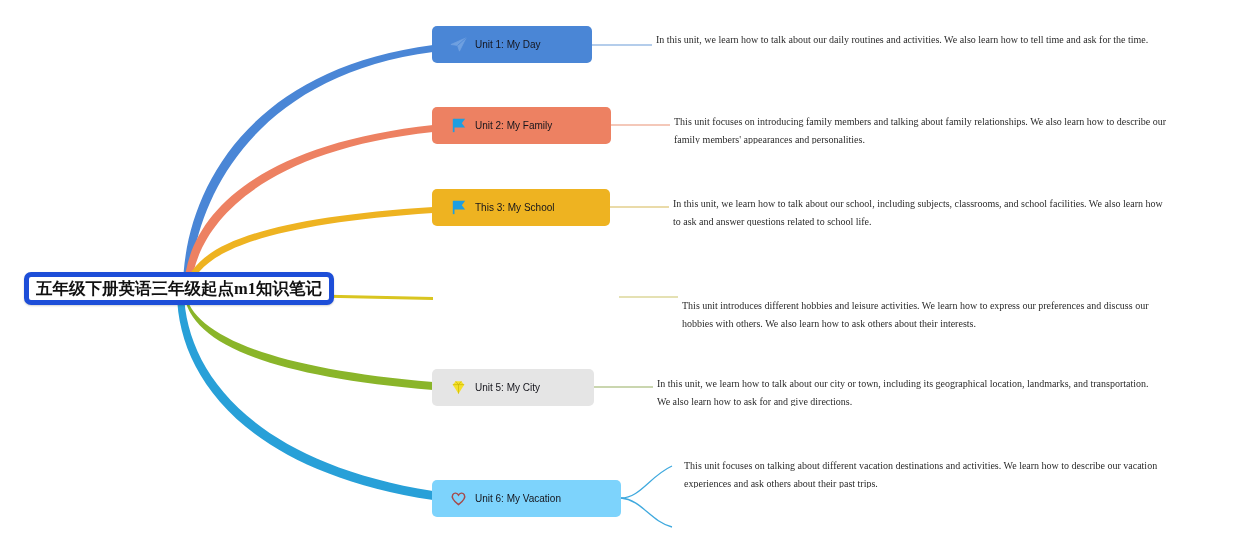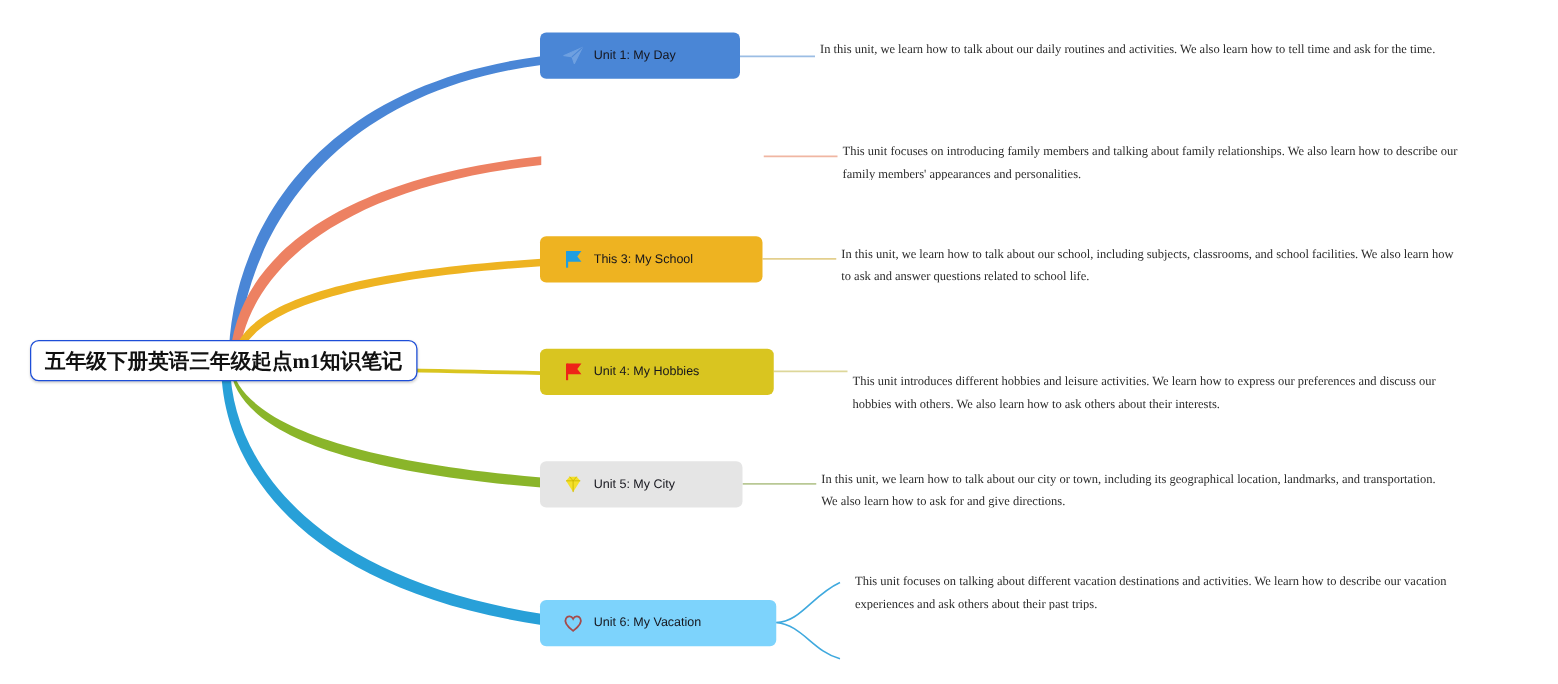--- a/index.html
+++ b/index.html
@@ -23,21 +23,21 @@
   }
   
   .central-node {
     position: absolute;
     left: 24px;
     top: 272px;
     width: 310px;
     height: 33px;
     box-sizing: border-box;
     background: #ffffff;
-    border: 1px solid #1d4ed8;
+    border: 5px solid #1d4ed8;
     border-radius: 7px;
     box-shadow: 0 1px 2px rgba(0,0,0,0.18);
     display: flex;
     align-items: center;
     justify-content: center;
     z-index: 20;
   }
   .central-label {
     font-family: "Liberation Serif", serif;
     font-weight: bold;
@@ -121,42 +121,42 @@
     <span class="unit-icon">
       <svg viewBox="0 0 20 20" width="19" height="19">
         <path d="M2 10 L18 3 L11 17 L9 11 Z" fill="#6fa0e0" stroke="#6fa0e0" stroke-width="0.8" stroke-linejoin="round"></path>
         <path d="M9 11 L18 3" fill="none" stroke="#4a86d6" stroke-width="0.9"></path>
       </svg>
     </span>
     <span class="unit-label">Unit 1: My Day</span>
   </div>
   <div class="desc" style="left:656px; top:31px; width:500px; height:38px;">In this unit, we learn how to talk about our daily routines and activities. We also learn how to tell time and ask for the time.</div>
 
+  <div class="unit-node" style="left:432px; top:107px; width:179px; background:#ed8162;">
+    <span class="unit-icon">
+      <svg viewBox="0 0 20 20" width="19" height="19">
+        <path d="M5 3 L17 3 L13.5 7.5 L17 12 L5 12 Z" fill="#1f9ee0"></path>
+        <rect x="4" y="3" width="1.8" height="14" fill="#1f9ee0"></rect>
+      </svg>
+    </span>
+    <span class="unit-label">Unit 2: My Family</span>
+  </div>
   <div class="desc" style="left:674px; top:113px; width:500px; height:31px;">This unit focuses on introducing family members and talking about family relationships. We also learn how to describe our family members' appearances and personalities.</div>
 
   <div class="unit-node" style="left:432px; top:189px; width:178px; background:#eeb321;">
     <span class="unit-icon">
       <svg viewBox="0 0 20 20" width="19" height="19">
         <path d="M5 3 L17 3 L13.5 7.5 L17 12 L5 12 Z" fill="#1f9ee0"></path>
         <rect x="4" y="3" width="1.8" height="14" fill="#1f9ee0"></rect>
       </svg>
     </span>
     <span class="unit-label">This 3: My School</span>
   </div>
   <div class="desc" style="left:673px; top:195px; width:500px; height:31px;">In this unit, we learn how to talk about our school, including subjects, classrooms, and school facilities. We also learn how to ask and answer questions related to school life.</div>
 
-  <div class="unit-node" style="left:432px; top:279px; width:187px; background:#d9c520;">
-    <span class="unit-icon">
-      <svg viewBox="0 0 20 20" width="19" height="19">
-        <path d="M5 3 L17 3 L13.5 7.5 L17 12 L5 12 Z" fill="#ee2418"></path>
-        <rect x="4" y="3" width="1.8" height="14" fill="#ee2418"></rect>
-      </svg>
-    </span>
-    <span class="unit-label">Unit 4: My Hobbies</span>
-  </div>
   <div class="desc" style="left:682px; top:277px; width:500px; height:47px;margin-top:20px;">This unit introduces different hobbies and leisure activities. We learn how to express our preferences and discuss our hobbies with others. We also learn how to ask others about their interests.</div>
 
   <div class="unit-node" style="left:432px; top:369px; width:162px; background:#e5e5e5;">
     <span class="unit-icon">
       <svg viewBox="0 0 20 20" width="19" height="19">
         <path d="M4 7 L7 3.5 L13 3.5 L16 7 L10 16.5 Z" fill="#f4e02a"></path>
         <path d="M4 7 L16 7 M7 3.5 L10 7 L13 3.5 M10 7 L10 16.5" fill="none" stroke="#c9b400" stroke-width="0.7"></path>
       </svg>
     </span>
     <span class="unit-label">Unit 5: My City</span>

